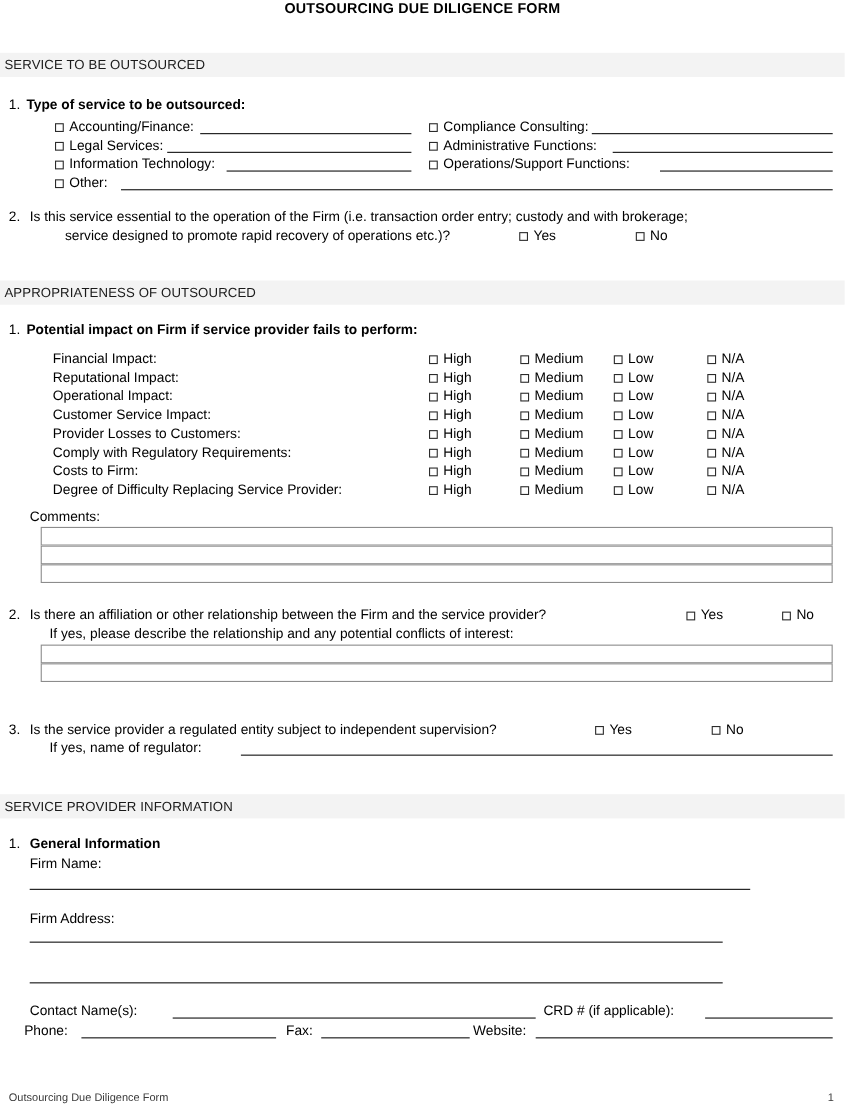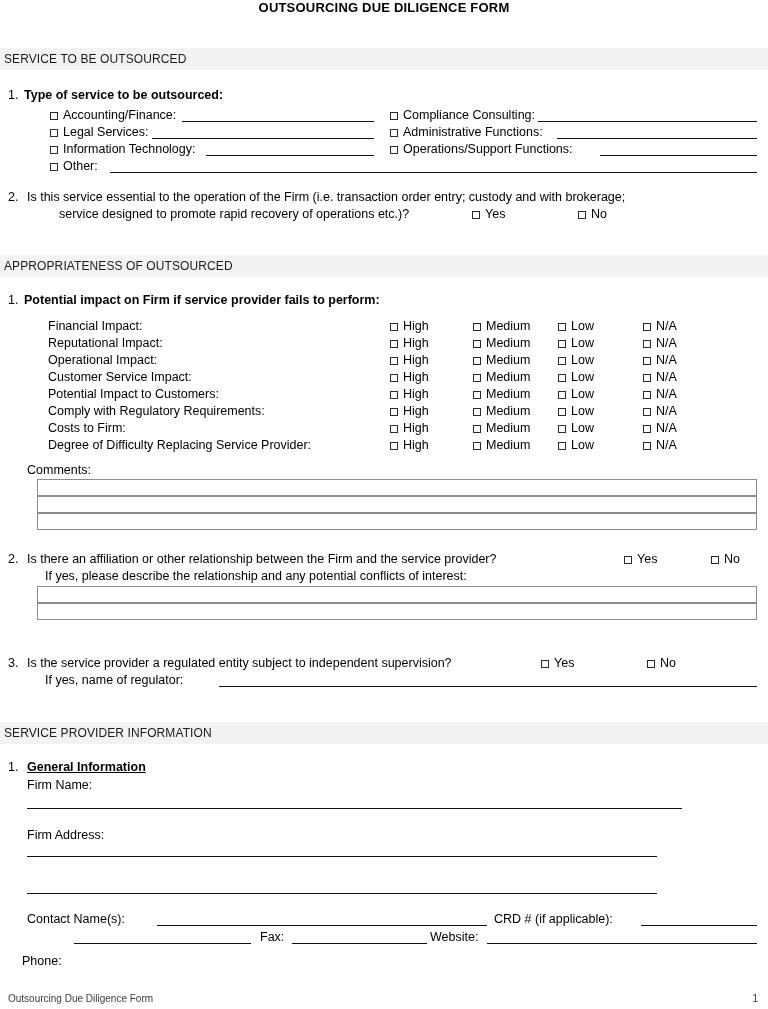--- a/index.html
+++ b/index.html
@@ -204,21 +204,21 @@
   <div class="t" style="left:48px; top:370px;">Customer Service Impact:</div>
   <div class="cb" style="left:390px; top:374px;"></div>
   <div class="t" style="left:403px; top:370px;">High</div>
   <div class="cb" style="left:473px; top:374px;"></div>
   <div class="t" style="left:486px; top:370px;">Medium</div>
   <div class="cb" style="left:558px; top:374px;"></div>
   <div class="t" style="left:571px; top:370px;">Low</div>
   <div class="cb" style="left:643px; top:374px;"></div>
   <div class="t" style="left:656px; top:370px;">N/A</div>
 
-  <div class="t" style="left:48px; top:387px;">Potential Impact to Customers:</div>
+  <div class="t" style="left:48px; top:387px;">Provider Losses to Customers:</div>
   <div class="cb" style="left:390px; top:391px;"></div>
   <div class="t" style="left:403px; top:387px;">High</div>
   <div class="cb" style="left:473px; top:391px;"></div>
   <div class="t" style="left:486px; top:387px;">Medium</div>
   <div class="cb" style="left:558px; top:391px;"></div>
   <div class="t" style="left:571px; top:387px;">Low</div>
   <div class="cb" style="left:643px; top:391px;"></div>
   <div class="t" style="left:656px; top:387px;">N/A</div>
 
   <div class="t" style="left:48px; top:404px;text-align:right;">Comply with Regulatory Requirements:</div>
@@ -275,35 +275,35 @@
   <div class="t" style="left:660px; top:656px;">No</div>
 
   <div class="t" style="left:45px; top:673px;">If yes, name of regulator:</div>
   <div class="rule" style="left:219px; top:686px; width:538px;"></div>
 
   <div class="section-bar" style="top:722px;">
     <span>SERVICE PROVIDER INFORMATION</span>
   </div>
 
   <div class="qnum" style="left:8px; top:760px;">1.</div>
-  <div class="t b" style="left:27px; top:760px;text-decoration:underline;">General Information</div>
+  <div class="t b" style="left:27px; top:760px;">General Information</div>
 
   <div class="t" style="left:27px; top:778px;">Firm Name:</div>
   <div class="rule-thick" style="left:27px; top:808px; width:655px;"></div>
 
   <div class="t" style="left:27px; top:828px;text-align:right;">Firm Address:</div>
   <div class="rule-thick" style="left:27px; top:856px; width:630px;"></div>
   <div class="rule-thick" style="left:27px; top:893px; width:630px;"></div>
 
   <div class="t" style="left:27px; top:912px;">Contact Name(s):</div>
   <div class="rule" style="left:157px; top:925px; width:330px;"></div>
   <div class="t" style="left:494px; top:912px;">CRD # (if applicable):</div>
   <div class="rule" style="left:641px; top:925px; width:116px;"></div>
 
-  <div class="t" style="left:22px; top:930px;margin-top:24px;">Phone:</div>
+  <div class="t" style="left:22px; top:930px;">Phone:</div>
   <div class="rule" style="left:74px; top:943px; width:177px;"></div>
   <div class="t" style="left:260px; top:930px;">Fax:</div>
   <div class="rule" style="left:292px; top:943px; width:135px;"></div>
   <div class="t" style="left:430px; top:930px;">Website:</div>
   <div class="rule" style="left:487px; top:943px; width:270px;"></div>
 
   <div class="footer-left">Outsourcing Due Diligence Form</div>
   <div class="footer-right">1</div>
 
 </div>

